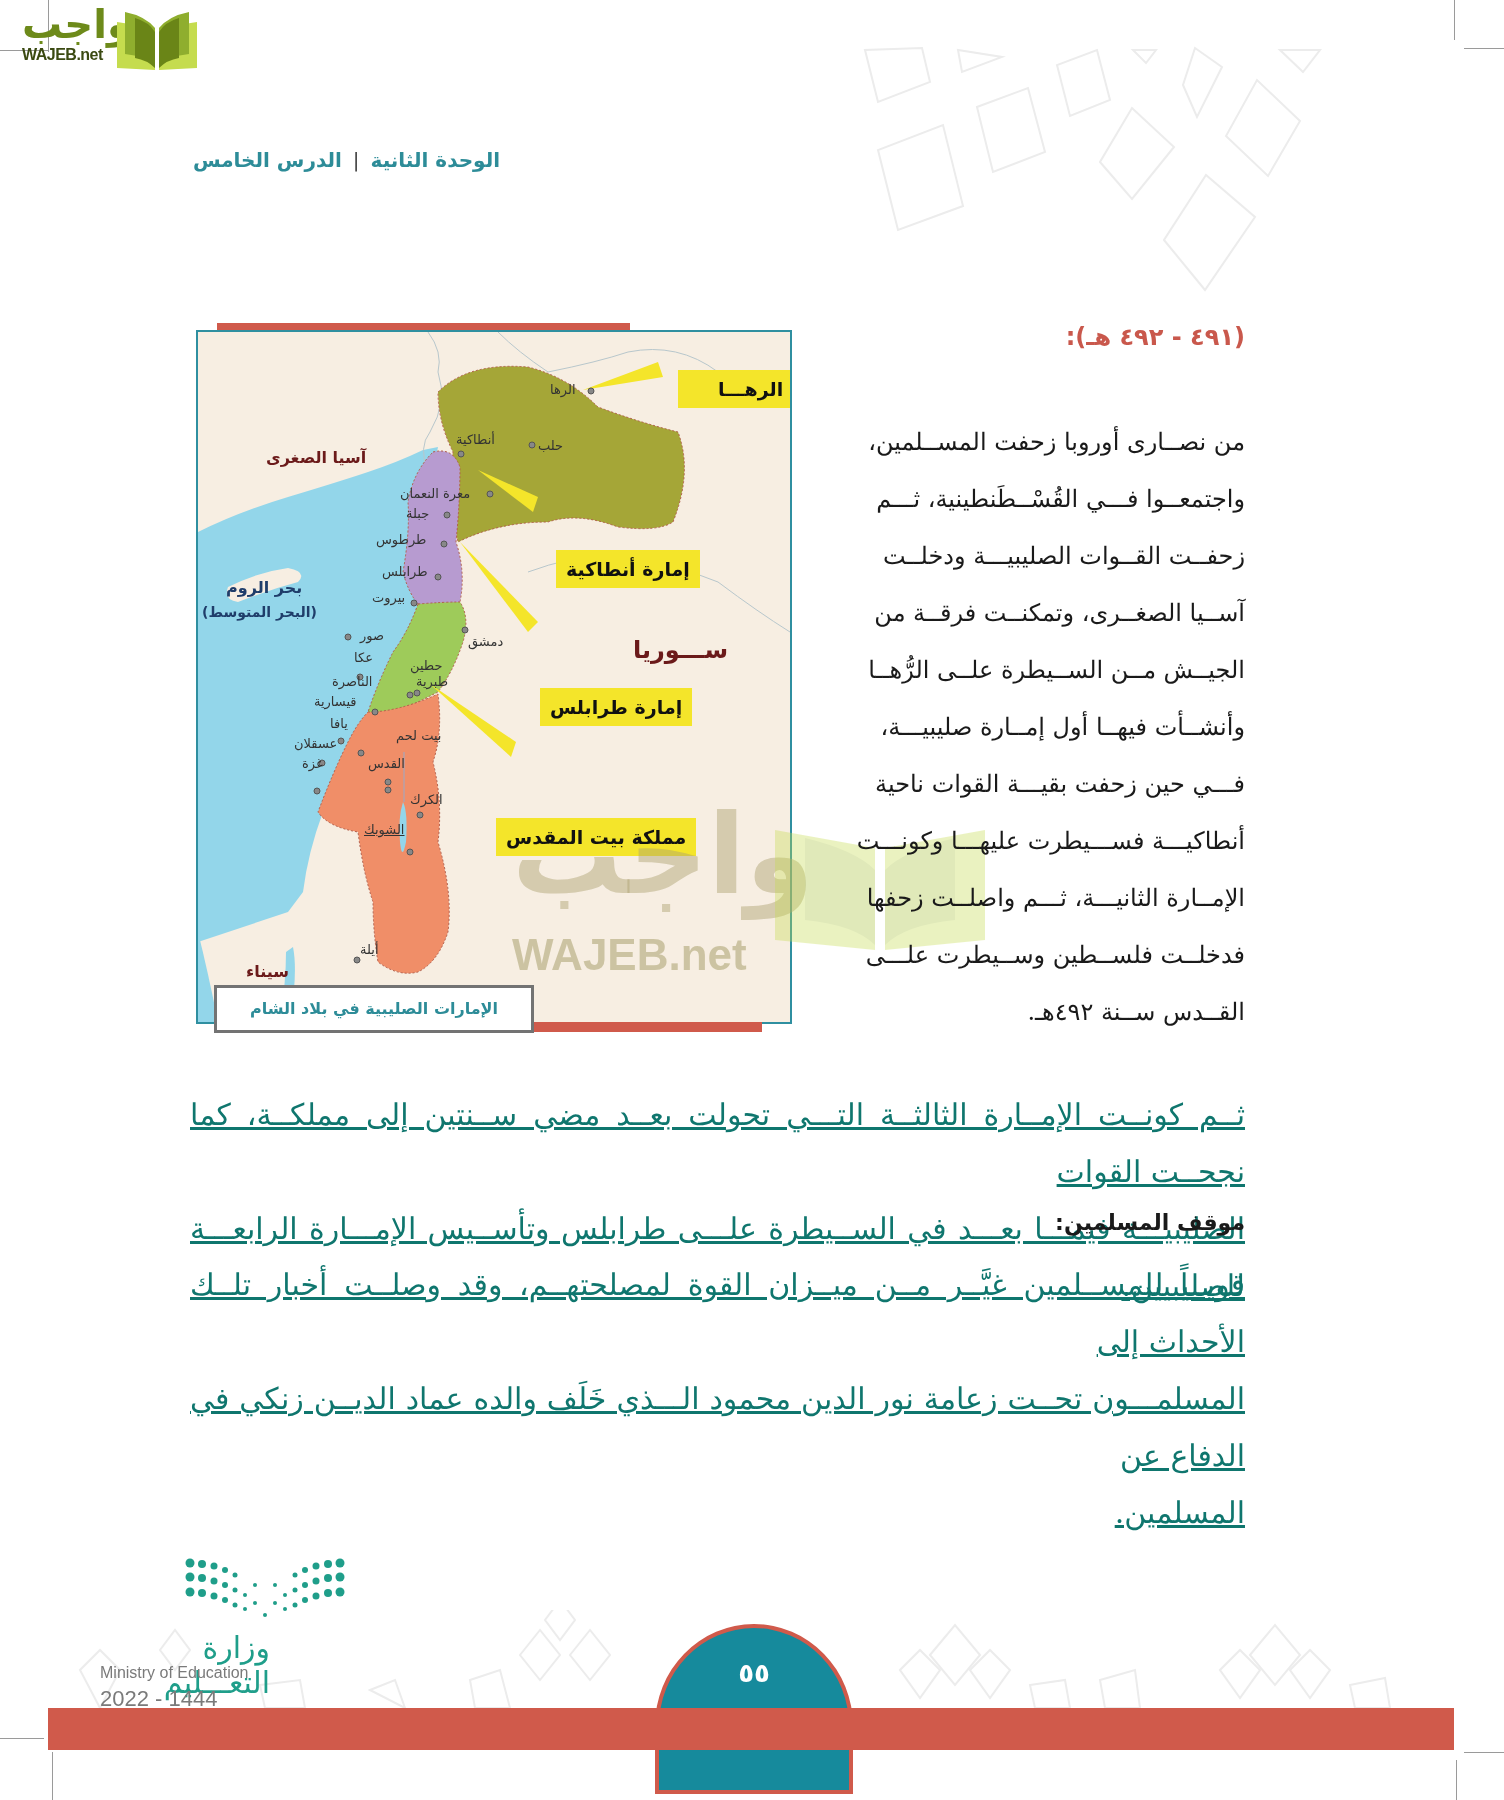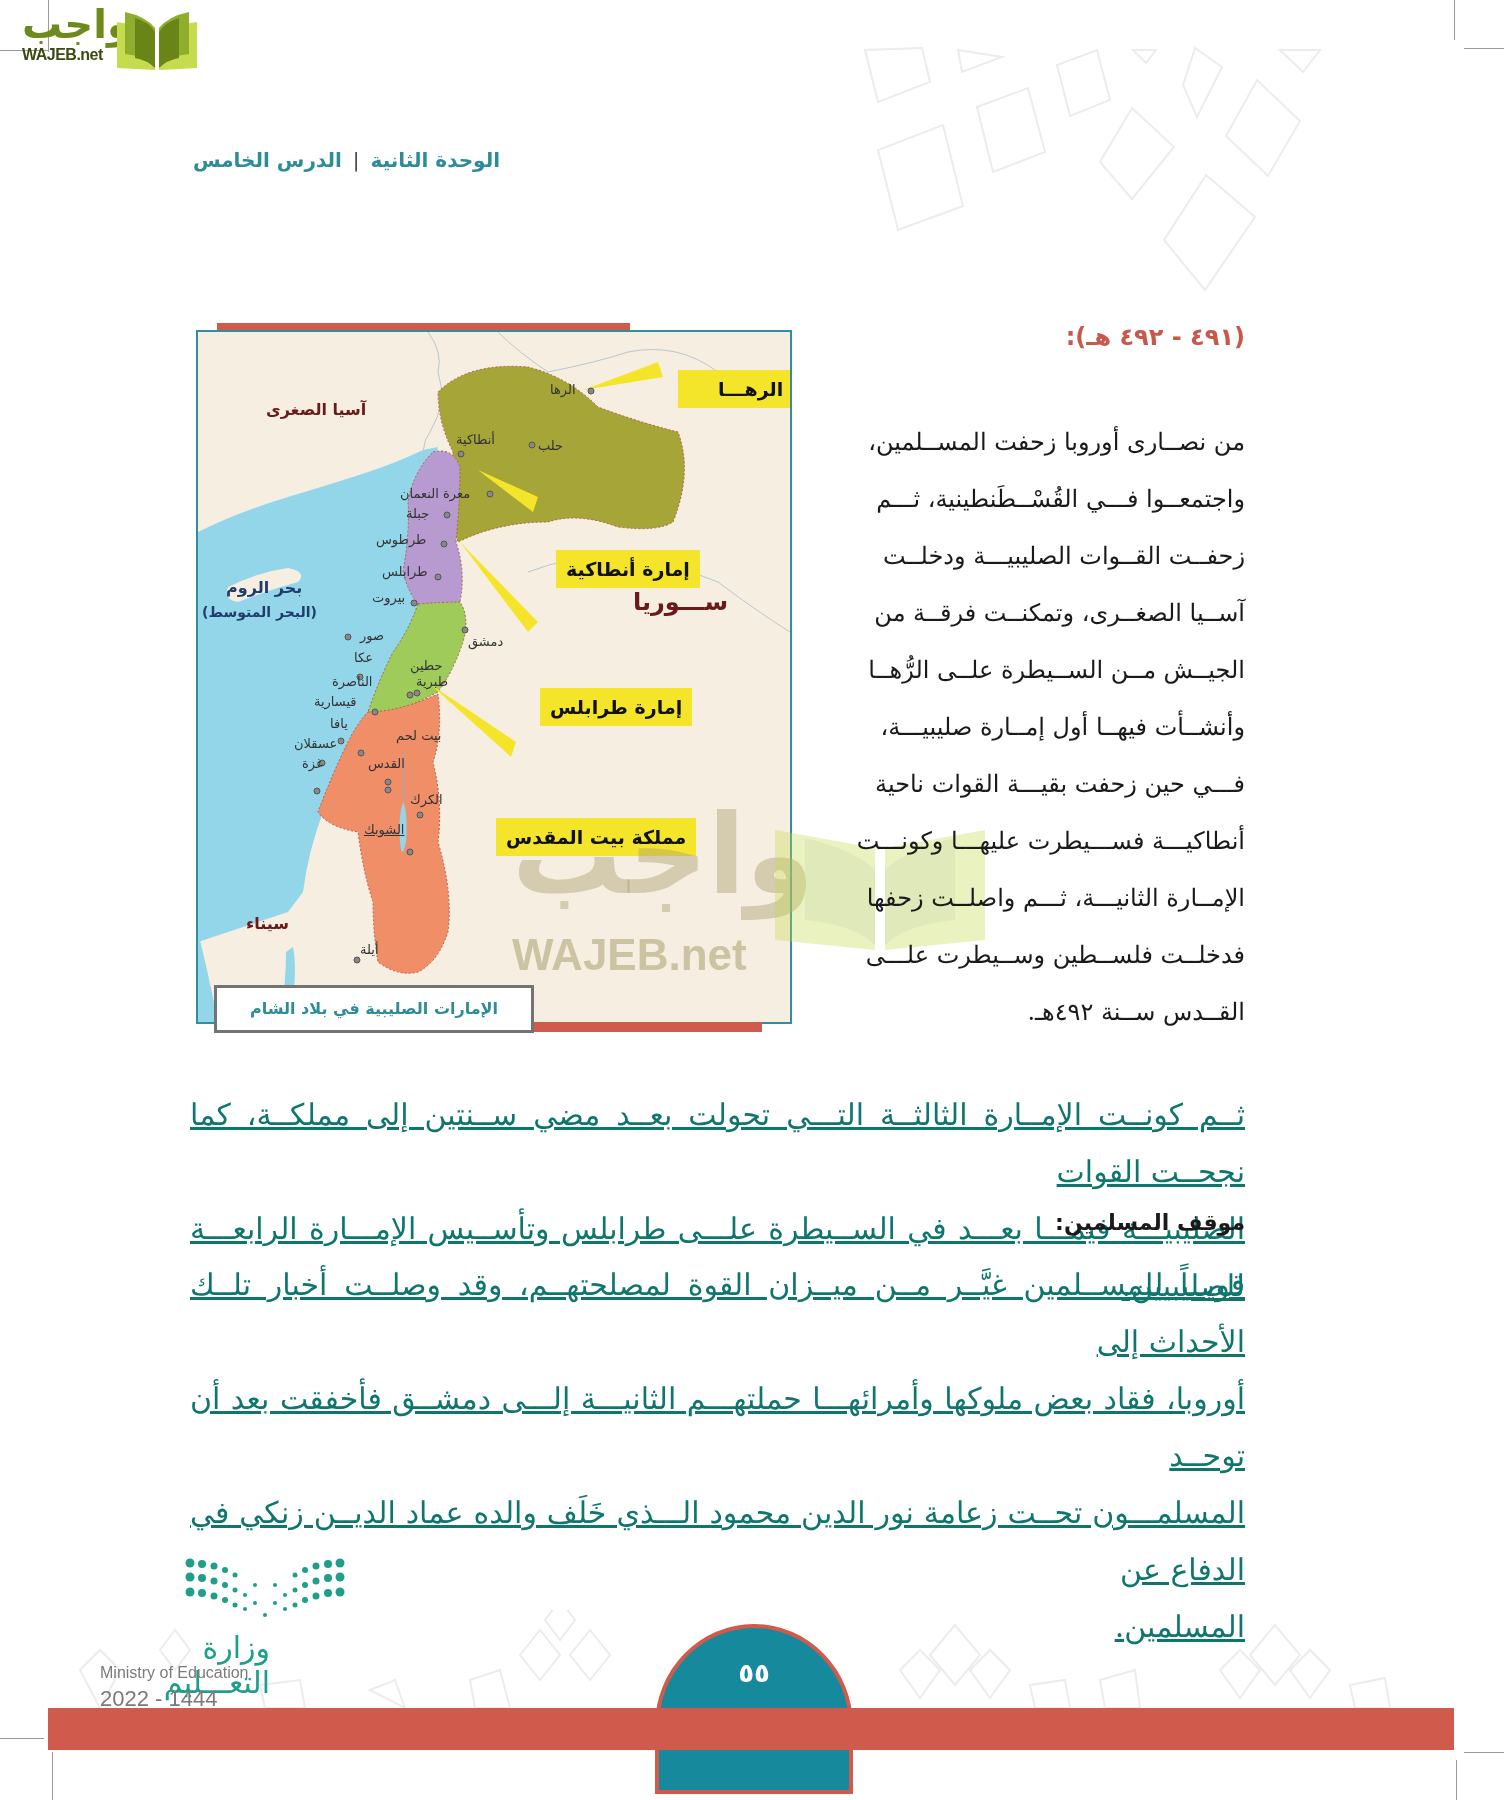--- a/index.html
+++ b/index.html
@@ -15,21 +15,21 @@
   
   .unit-header{left:180px;top:148px;width:320px;text-align:right;direction:rtl;font-size:20px;font-weight:bold;color:#2d8c98;}
   
   .deco{position:absolute;}
   
   .map-accent-top{left:217px;top:323px;width:413px;height:7px;background:#d05a4b;}
   .map-accent-bottom{left:480px;top:1022px;width:282px;height:10px;background:#d05a4b;}
   .map-frame{left:196px;top:330px;width:592px;height:690px;border:2px solid #2f8fa0;background:#f7eee2;overflow:hidden;}
   .map-svg{position:absolute;left:0;top:0;}
   .map-label{position:absolute;white-space:nowrap;direction:rtl;font-family:"DejaVu Sans",sans-serif;}
-  .region-label{color:#6b1a1a;font-weight:bold;}
+  .region-label{color:#6b1a1a;font-weight:bold;margin-top:48px;}
   .city{font-size:13px;color:#333;}
   .callout{background:#f4e52a;color:#111;font-weight:bold;font-size:19px;padding:8px 10px;direction:rtl;white-space:nowrap;}
   .map-caption{left:214px;top:985px;width:314px;height:42px;background:#fff;border:3px solid #737373;color:#2d8c98;font-size:16px;font-weight:bold;text-align:center;line-height:42px;direction:rtl;}
   
   .wm-ar{left:512px;top:800px;font-size:110px;font-weight:bold;color:rgba(170,160,110,0.45);line-height:110px;}
   .wm-en{left:512px;top:930px;font-size:44px;font-weight:bold;color:rgba(170,160,110,0.55);font-family:"Liberation Sans",sans-serif;}
   .wm-book{left:775px;top:830px;}
   
   .rtl{direction:rtl;text-align:right;}
   .section-title{left:900px;top:320px;width:345px;font-size:24px;font-weight:bold;color:#c9584c;line-height:34px;}
@@ -223,21 +223,20 @@
 
 <div class="abs body-wide rtl" style="top:1086px;">
   <p>ثــم كونــت الإمــارة الثالثــة التـــي تحولت بعــد مضي ســنتين إلى مملكــة، كما نجحــت القوات</p>
   <p>الصليبيـــة فيمـــا بعـــد في الســيطرة علـــى طرابلس وتأســيس الإمـــارة الرابعـــة للصليبيين.</p>
 </div>
 
 <div class="abs subhead rtl">موقف المسلمين:</div>
 
 <div class="abs body-wide rtl" style="top:1256px;">
   <p>قويــاً للمســلمين غيَّــر مــن ميــزان القوة لمصلحتهــم، وقد وصلــت أخبار تلــك الأحداث إلى</p>
-  <p>أوروبا، فقاد بعض ملوكها وأمرائهـــا حملتهـــم الثانيـــة إلـــى دمشــق فأخفقت بعد أن توحــد</p>
   <p>المسلمـــون تحــت زعامة نور الدين محمود الـــذي خَلَف والده عماد الديــن زنكي في الدفاع عن</p>
   <p>المسلمين.</p>
 </div>
 
 <svg class="deco" width="1400" height="100" style="left:50px;top:1610px;" viewBox="0 0 1400 100">
   <g fill="none" stroke="#ececec" stroke-width="2">
     <polygon points="30,60 50,40 70,60 50,98"></polygon>
     <polygon points="110,40 125,20 140,40 125,60"></polygon>
     <polygon points="210,75 250,70 255,98 215,98"></polygon>
     <polygon points="320,80 345,70 355,98"></polygon>

